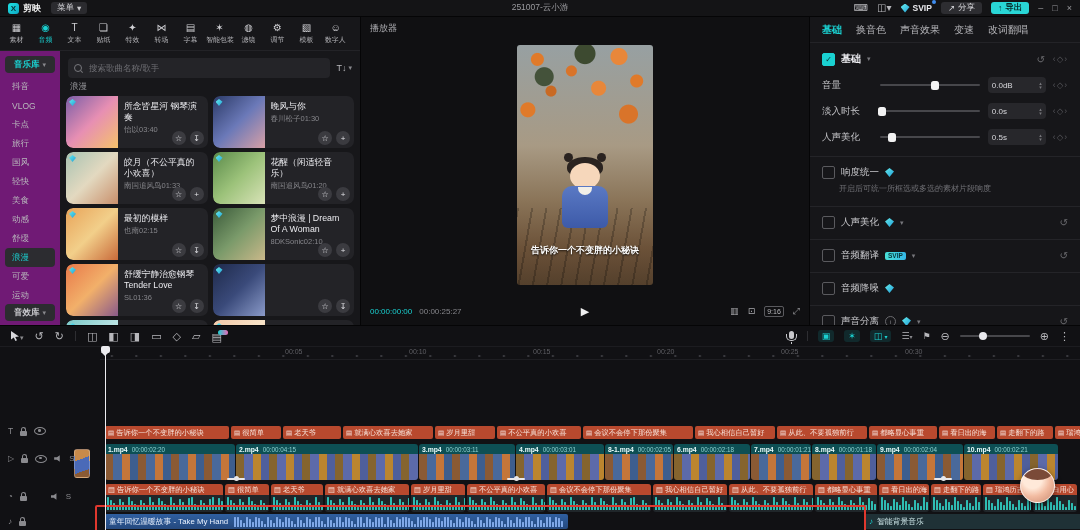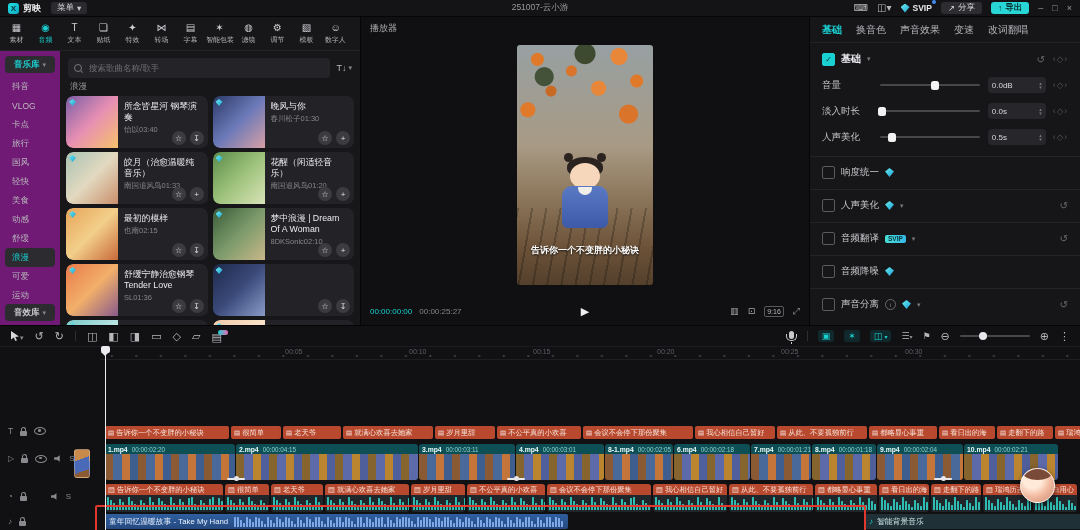--- a/index.html
+++ b/index.html
@@ -325,21 +325,21 @@
             <div class="cacts">
               <span class="cbtn">☆</span>
               <span class="cbtn">+</span>
             </div>
           </div>
           <div class="card">
             <div class="thumb" style="background: linear-gradient(135deg, rgb(168, 195, 178), rgb(227, 217, 192), rgb(201, 143, 107));">
               <span class="vip-mini"></span>
             </div>
             <div class="cinfo">
-              <div class="ctitle">皎月（治愈温暖纯音乐）</div>
+              <div class="ctitle">皎月（不公平真的小欢喜）</div>
               <div class="cmeta">南国追风鸟01:33</div>
             </div>
             <div class="cacts">
               <span class="cbtn">☆</span>
               <span class="cbtn">+</span>
             </div>
           </div>
           <div class="card">
             <div class="thumb" style="background: linear-gradient(135deg, rgb(90, 138, 74), rgb(156, 194, 122), rgb(217, 227, 184));">
               <span class="vip-mini"></span>
@@ -489,20 +489,21 @@
           <span class="kf" style="margin-left: 7px;">‹◇›</span>
         </div>
       </div>
     <div id="sections">
         <div class="sec-div"></div>
         <div class="sec-row">
           <span class="chk"></span>
           <span>响度统一</span>
           <span class="dia"></span>
         </div>
+        <div class="sec-desc">开启后可统一所框选或多选的素材片段响度</div>
         <div class="sec-div"></div>
         <div class="sec-row">
           <span class="chk"></span>
           <span>人声美化</span>
           <span class="dia"></span>
           <span class="car">▾</span>
           <span class="reset-ic">↺</span>
         </div>
         <div class="sec-div"></div>
         <div class="sec-row">

